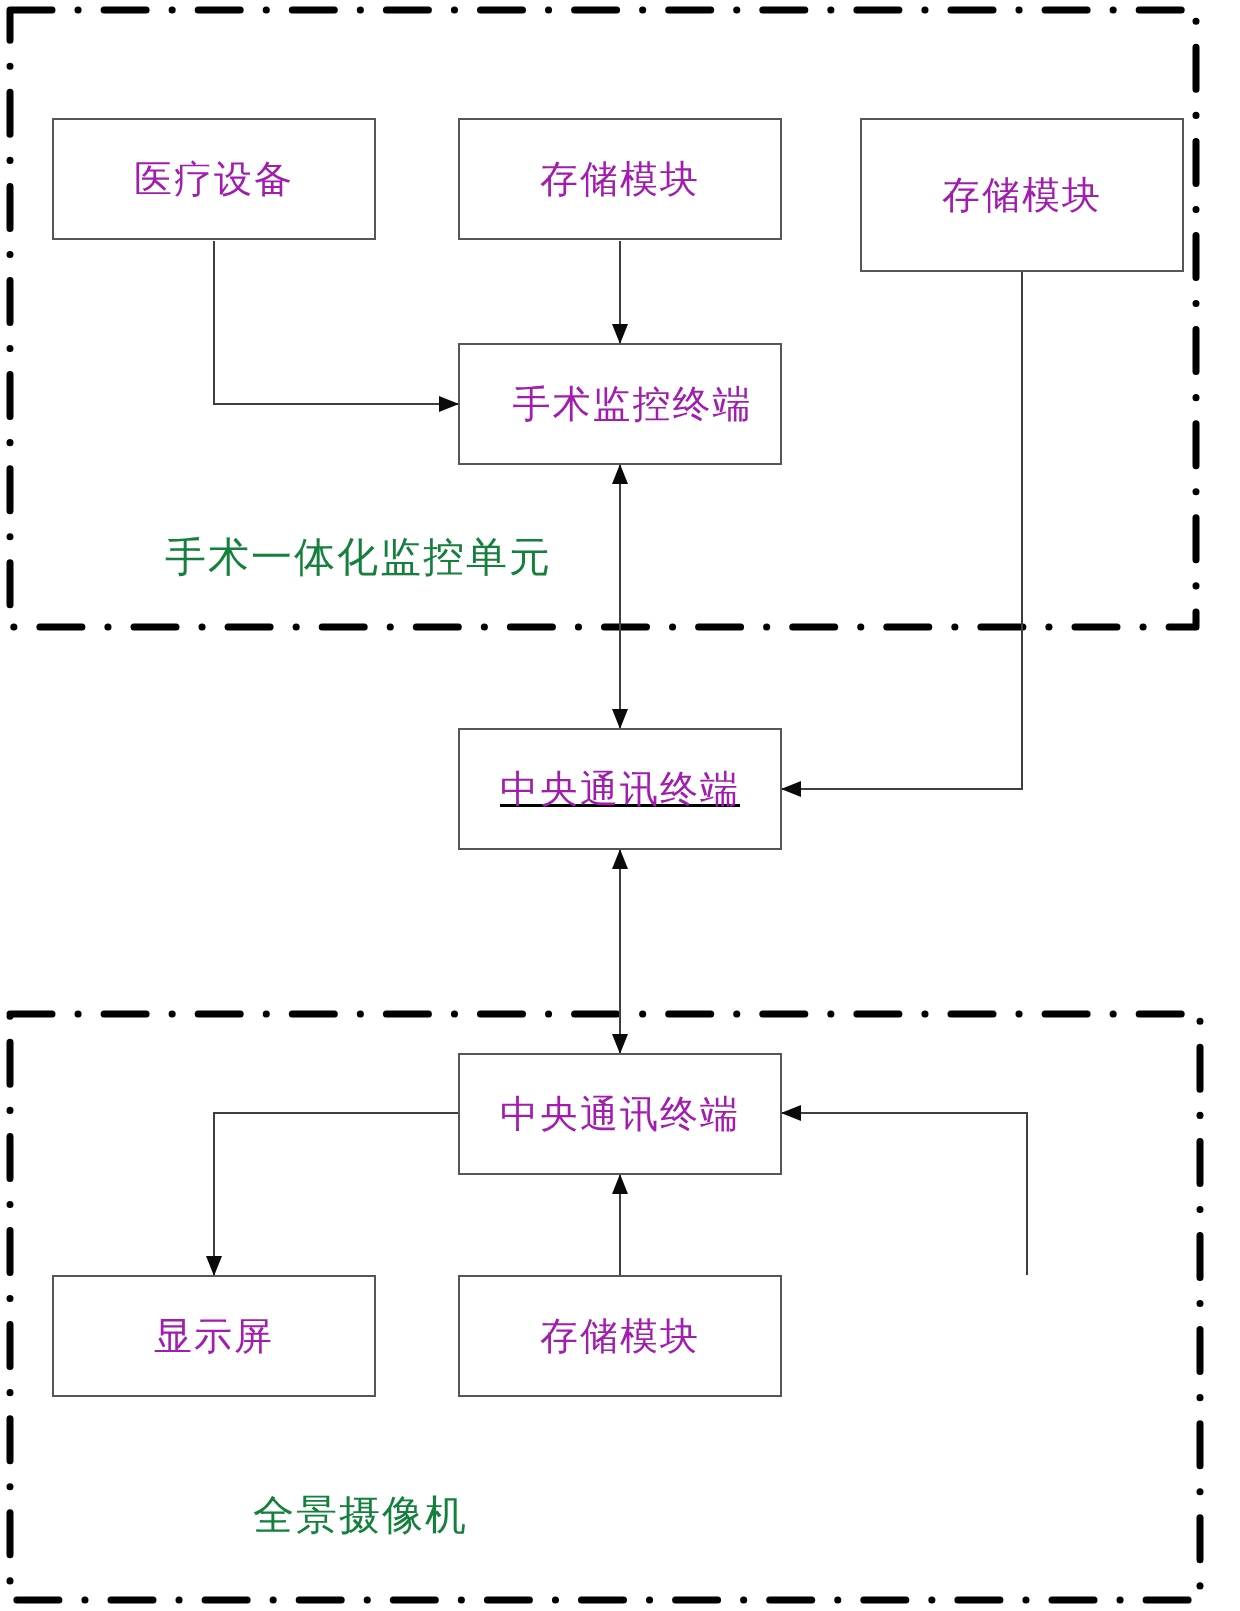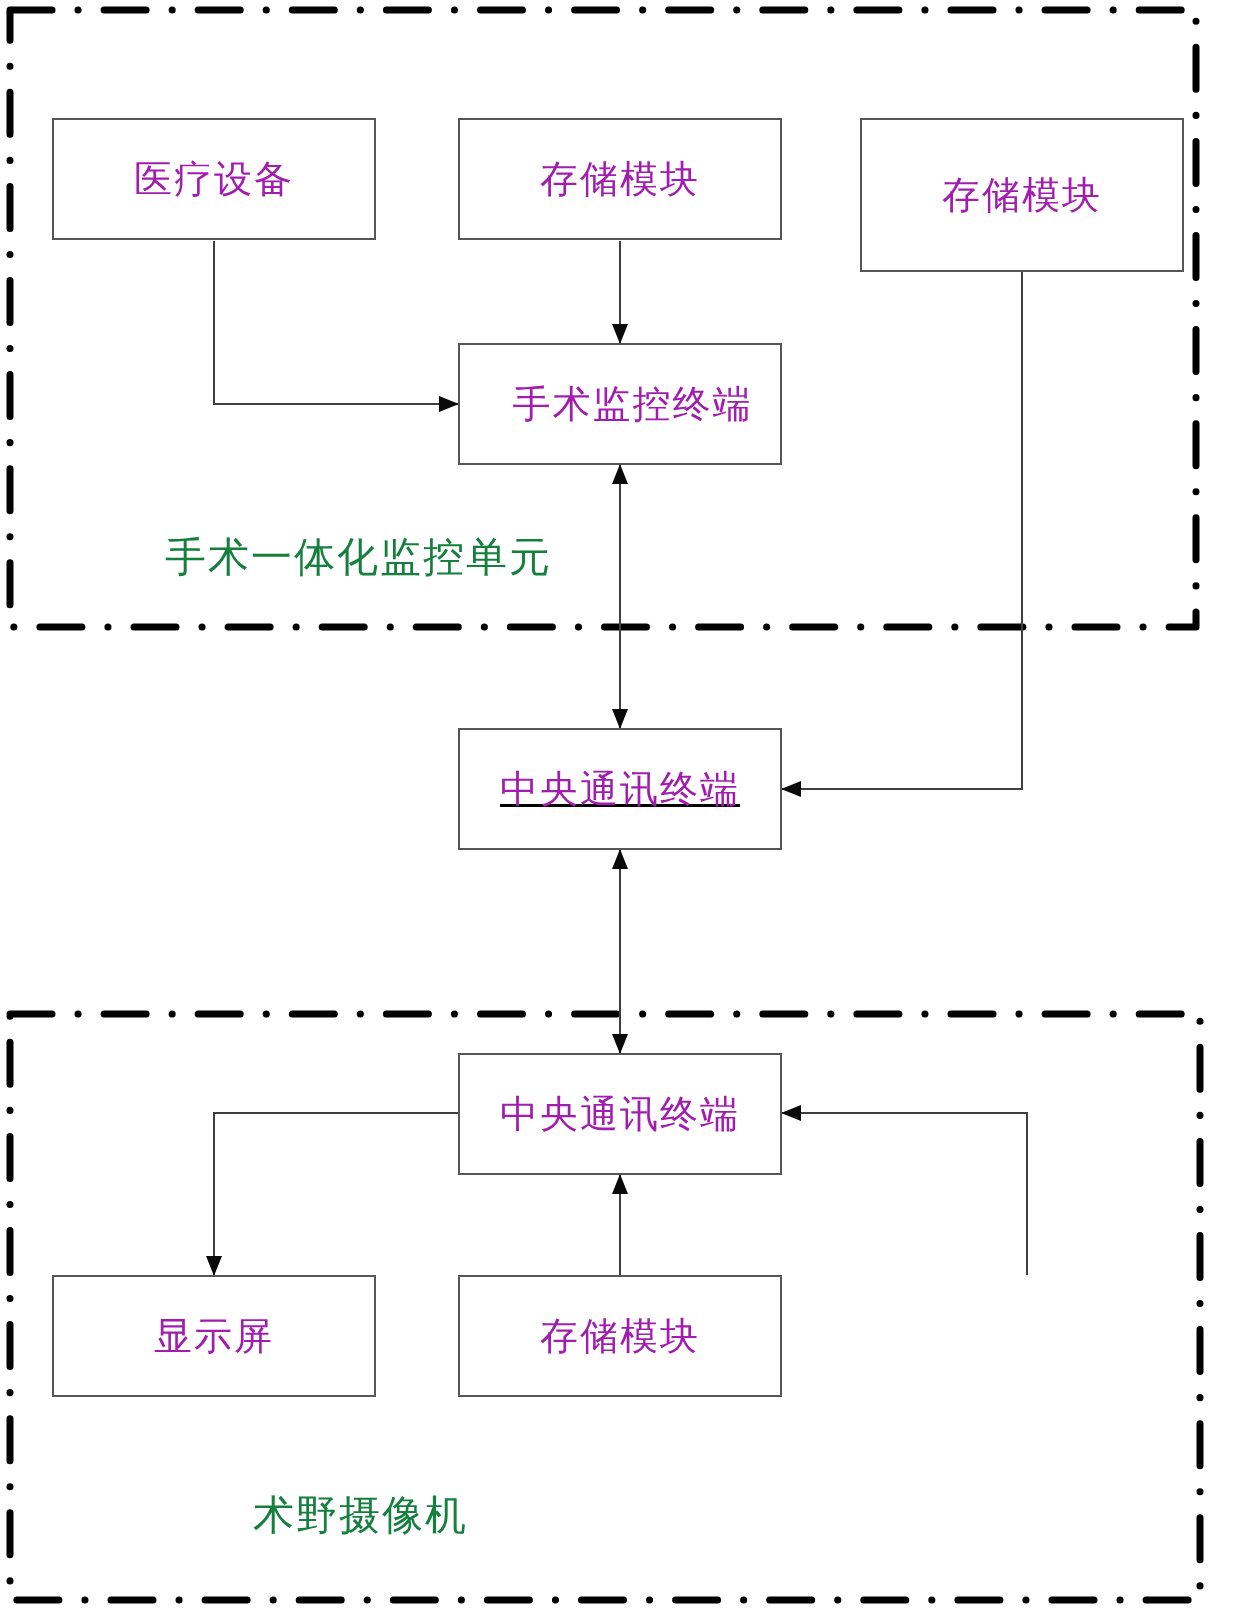--- a/index.html
+++ b/index.html
@@ -116,15 +116,15 @@
 
   <div class="node" style="left:52px; top:1275px; width:324px; height:122px;">
     <span class="node-label">显示屏</span>
   </div>
 
   <div class="node" style="left:458px; top:1275px; width:324px; height:122px;">
     <span class="node-label">存储模块</span>
   </div>
 
 
-  <div class="unit-label" style="left:253px; top:1488px;">术野摄像机</div>
+  <div class="unit-label" style="left:253px; top:1488px;">全景摄像机</div>
 
 </div>
 
 </body></html>

